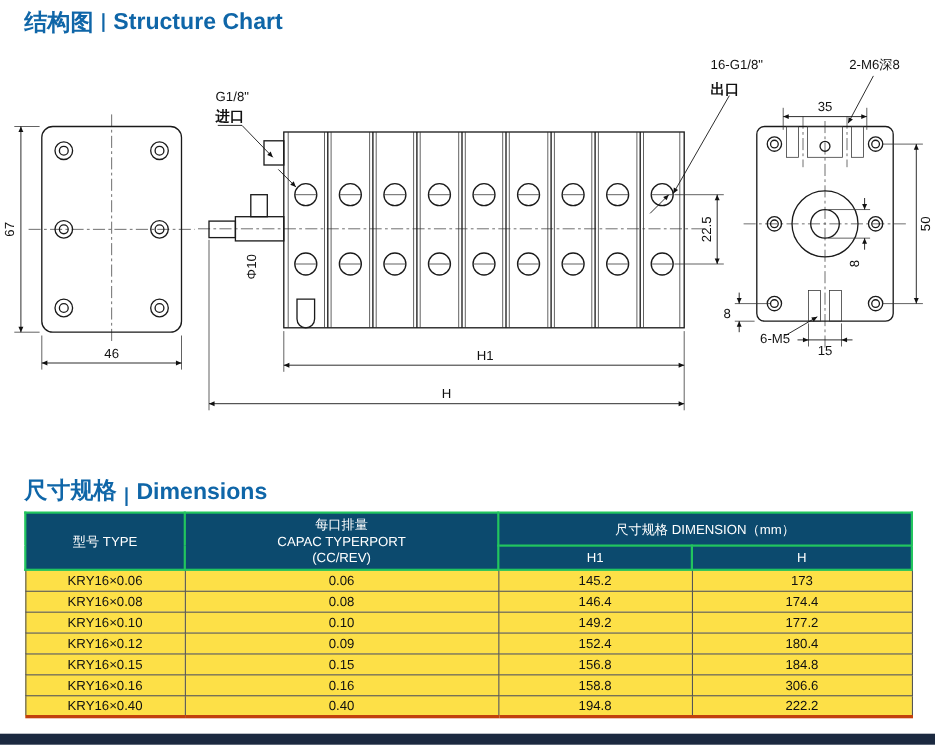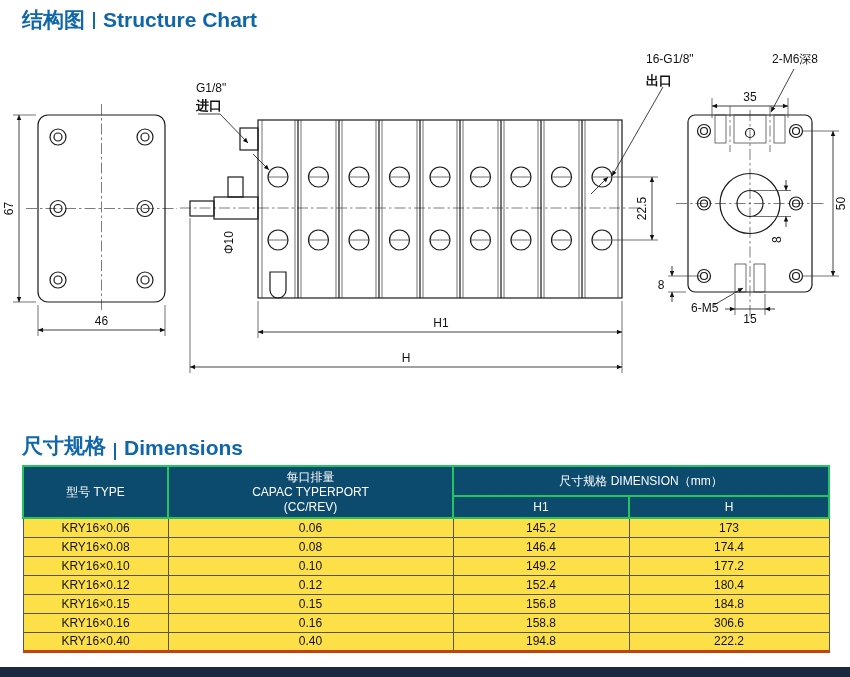--- a/index.html
+++ b/index.html
@@ -255,21 +255,21 @@
       <td>174.4</td>
     </tr>
     <tr>
       <td>KRY16×0.10</td>
       <td>0.10</td>
       <td>149.2</td>
       <td>177.2</td>
     </tr>
     <tr>
       <td>KRY16×0.12</td>
-      <td>0.12</td>
+      <td>0.09</td>
       <td>152.4</td>
       <td>180.4</td>
     </tr>
     <tr>
       <td>KRY16×0.15</td>
       <td>0.15</td>
       <td>156.8</td>
       <td>184.8</td>
     </tr>
     <tr>

